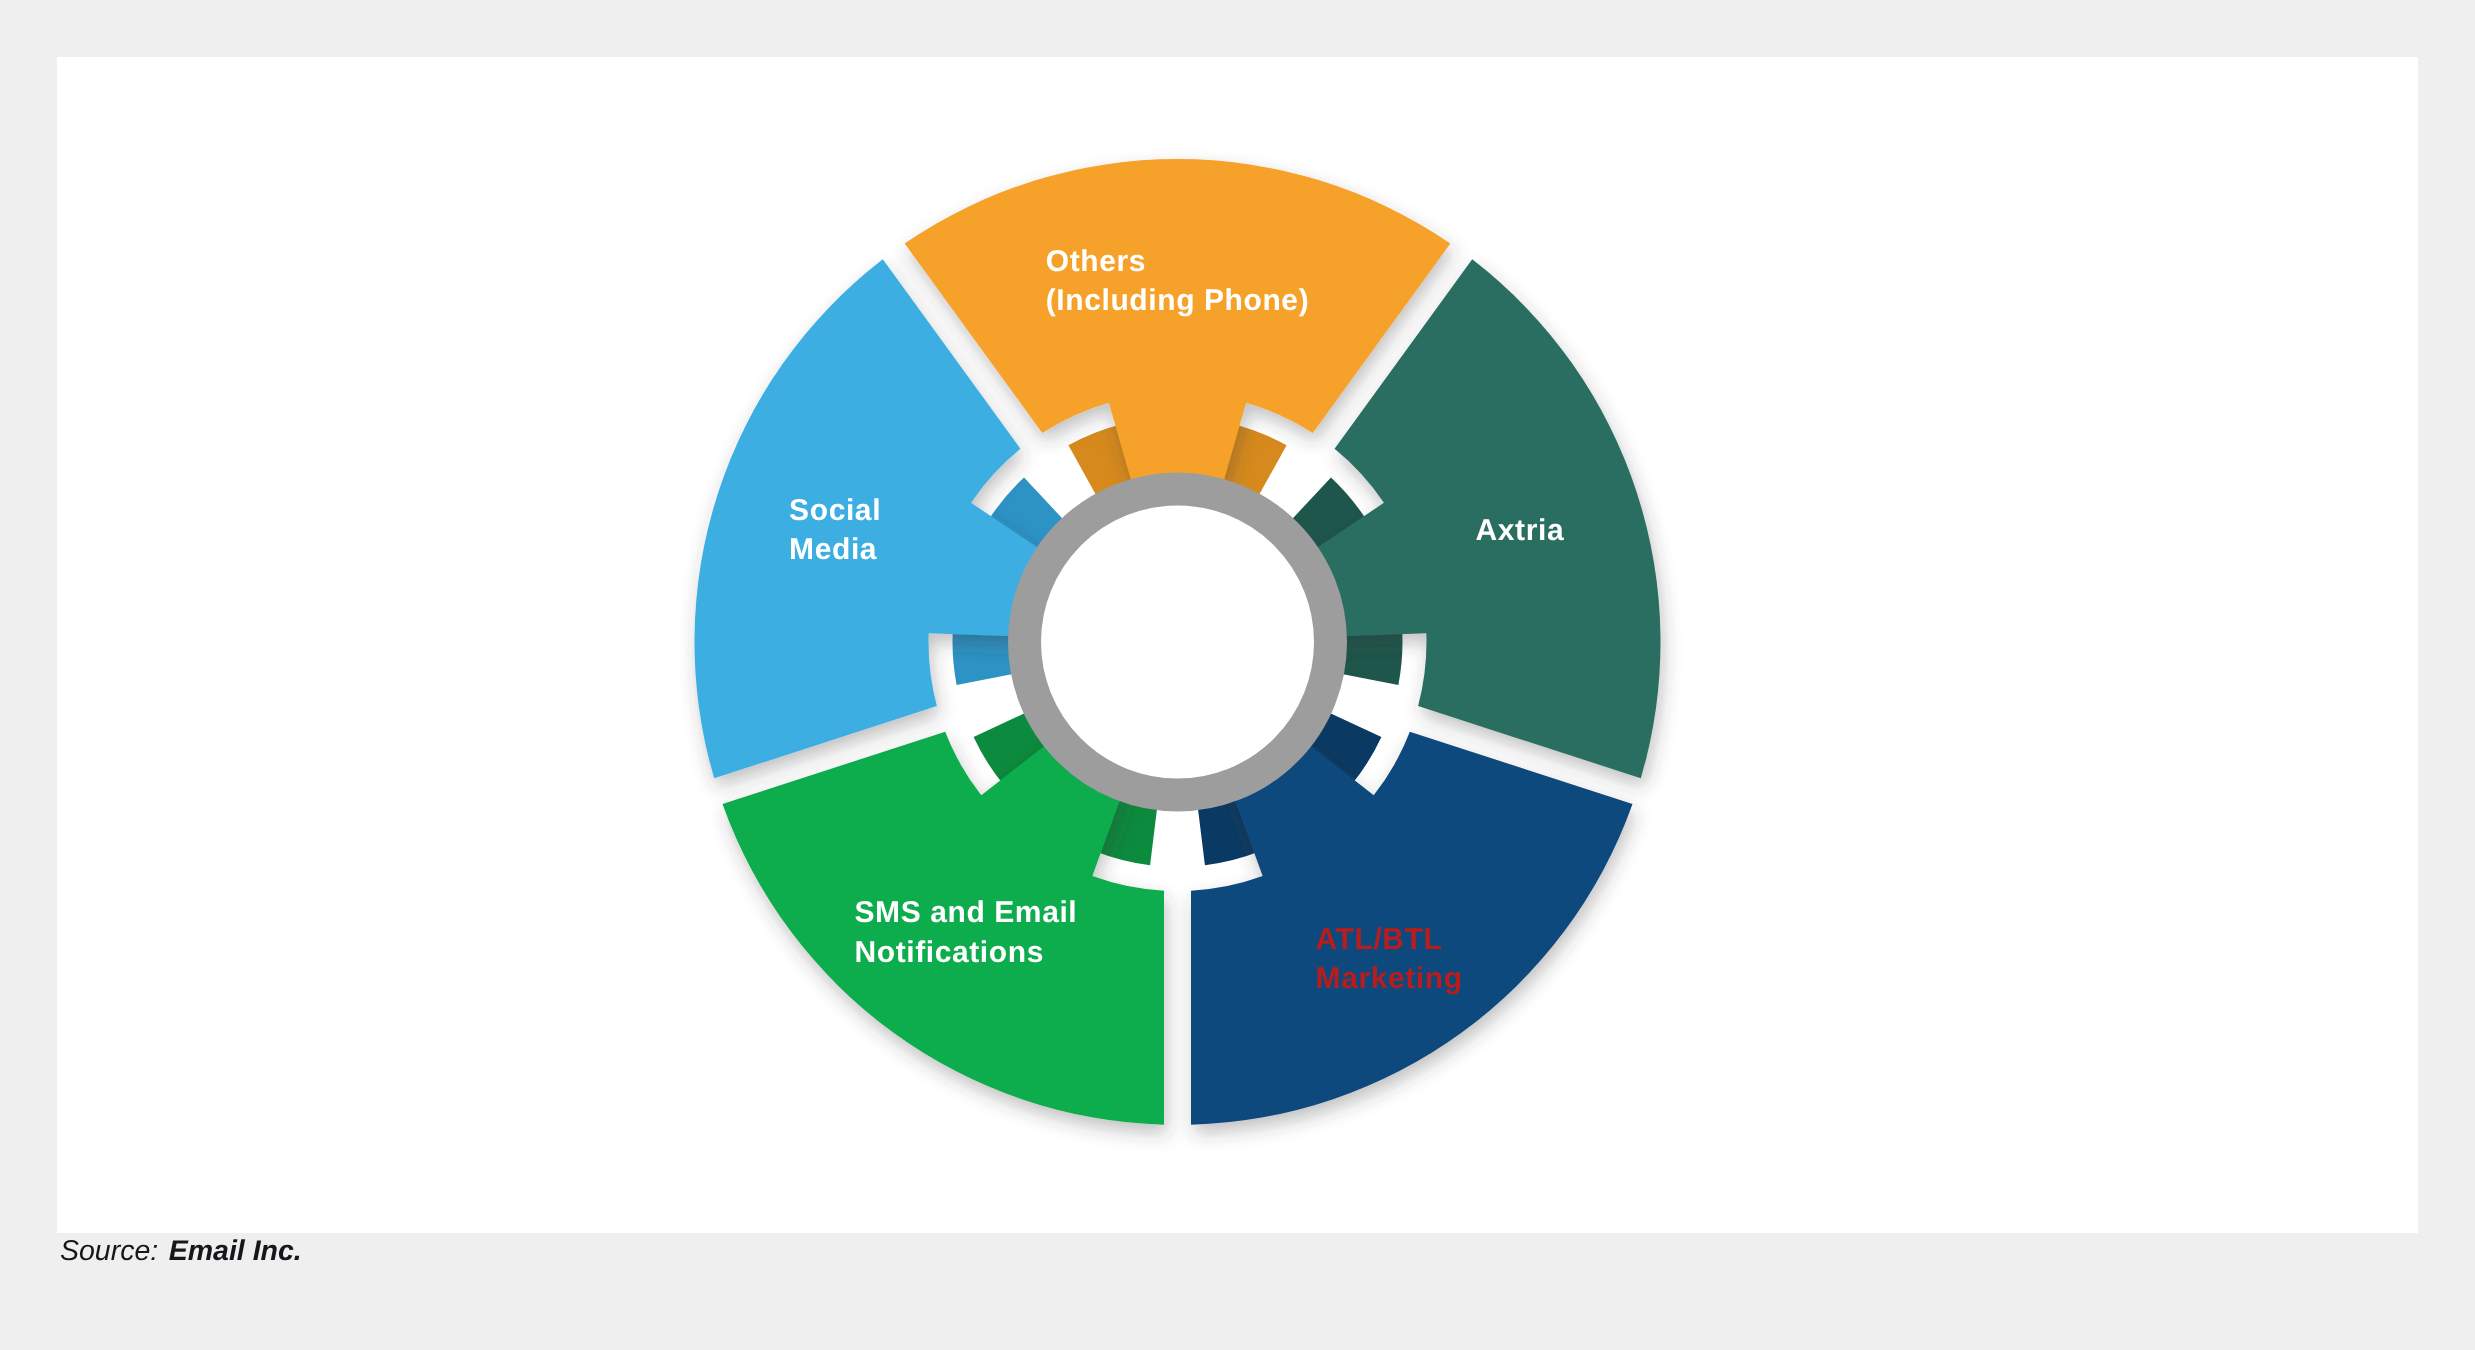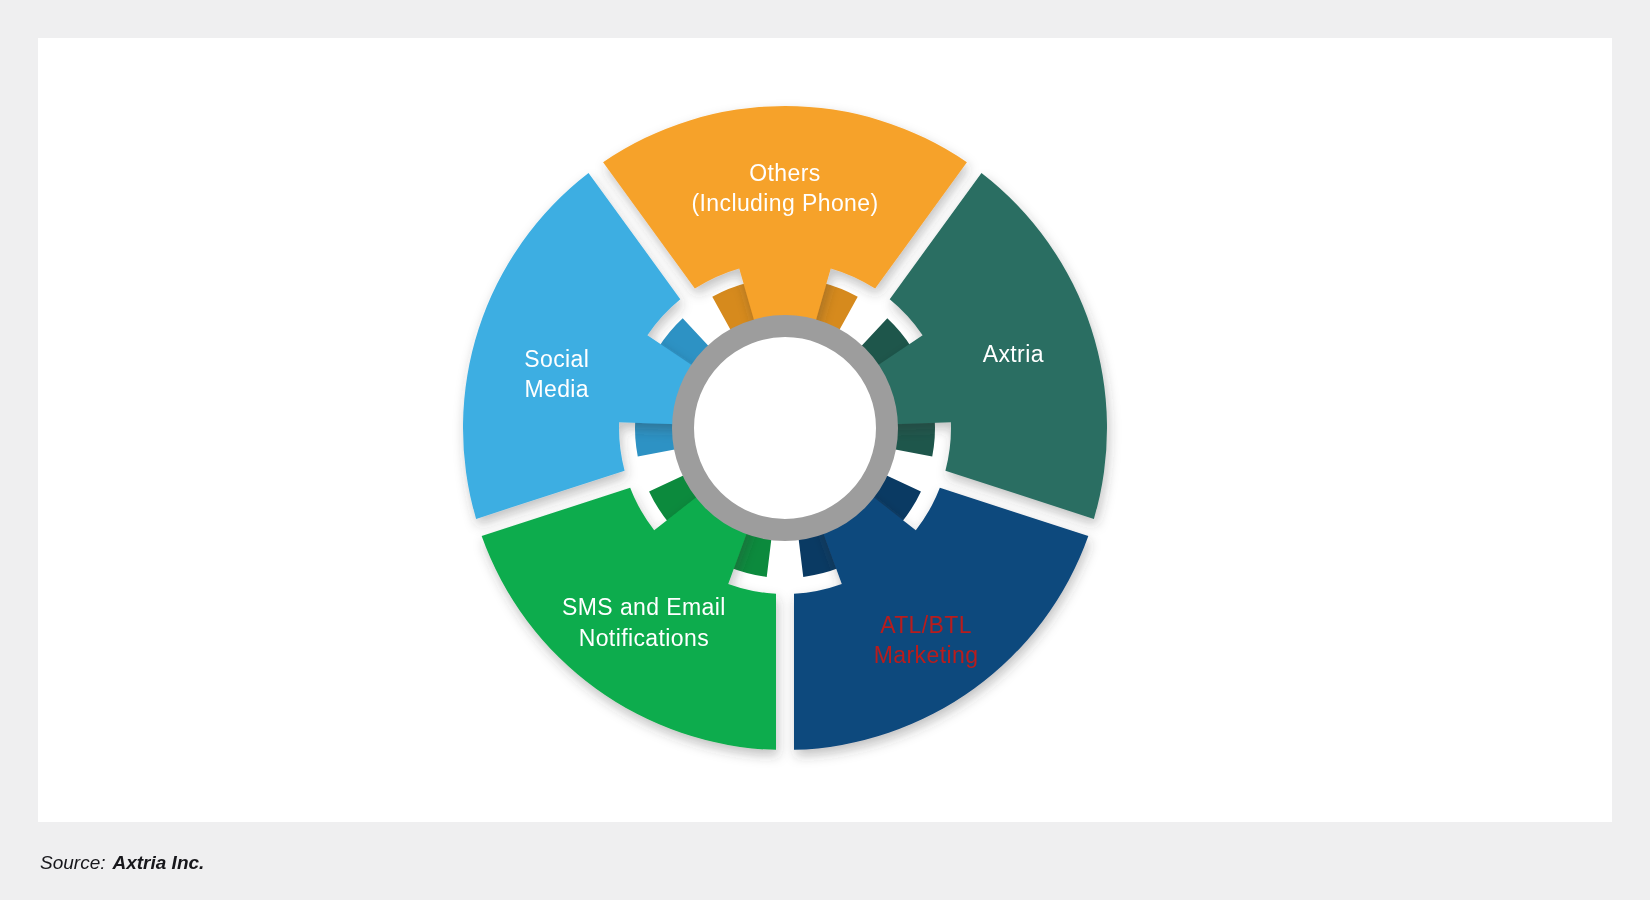--- a/index.html
+++ b/index.html
@@ -18,38 +18,37 @@
   }
   #diagram-svg{
     position:absolute;left:0;top:0;
     width:1574px;height:784px;
     display:block;
   }
   .seg-label{
     position:absolute;
     transform:translate(-50%,-50%);
     color:#ffffff;
-    font-size:23px;
-    font-weight:400;
+    font-size:20px;
+    font-weight:700;
     letter-spacing:.4px;
-    text-align:center;
+    text-align:left;
     white-space:pre-line;
     line-height:1.32;
     pointer-events:none;
   }
   .source{
     position:absolute;
     left:40px;top:824px;
     font-size:19px;
     font-style:italic;
     color:#17171b;
     display:inline-flex;
     gap:7px;
     align-items:baseline;
-    margin-top:28px;
   }
   .source .src-name{font-weight:700;}
 </style>
 </head>
 <body>
 
 <div class="card" id="card">
   <svg id="diagram-svg" viewBox="0 0 1574 784" aria-hidden="true">
     <defs>
       <filter id="seg-shadow" x="-25%" y="-25%" width="150%" height="150%">
@@ -85,21 +84,21 @@
       </g>
   </svg>
   <div id="label-layer">
       <div class="seg-label" style="color: rgb(255, 255, 255); left: 747px; top: 150px;">Others
 (Including Phone)</div>
       <div class="seg-label" style="color: rgb(255, 255, 255); left: 975.254px; top: 315.836px;">Axtria</div>
       <div class="seg-label" style="color: #b91c1c; left: 888.068px; top: 602px;">ATL/BTL
 Marketing</div>
       <div class="seg-label" style="color: rgb(255, 255, 255); left: 605.932px; top: 584.164px;">SMS and Email
 Notifications</div>
-      <div class="seg-label" style="color: rgb(255, 255, 255); left: 518.746px; top: 315.836px; margin-top: 20px;">Social
+      <div class="seg-label" style="color: rgb(255, 255, 255); left: 518.746px; top: 315.836px;">Social
 Media</div>
     </div>
 </div>
 
 <div class="source">
   <span class="src-prefix">Source:</span>
-  <span class="src-name">Axtria Inc.</span>
+  <span class="src-name">Email Inc.</span>
 </div>
 
 </body></html>

